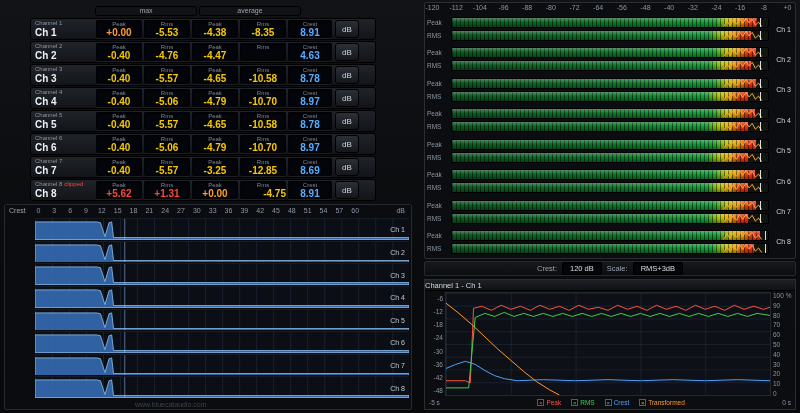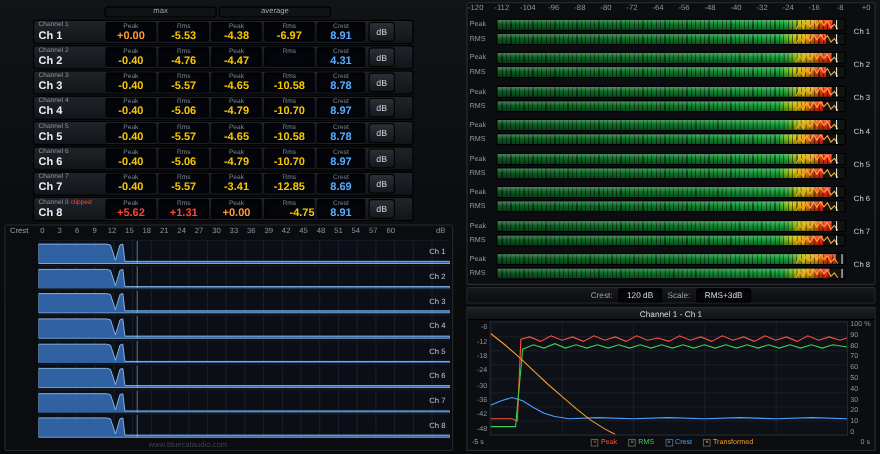--- a/index.html
+++ b/index.html
@@ -70,21 +70,21 @@
   .settings { position:absolute; left:424px; top:261px; width:372px; height:15px;
               background:linear-gradient(180deg,#16181c,#0c0d10); border:1px solid #26292e; border-radius:2px;
               display:flex; align-items:center; justify-content:center; gap:5px; font-size:7.5px; color:#97a1ab; }
   .set-val { background:#05060a; border:1px solid #000; border-radius:2px; padding:1px 7px; color:#d7dde3;
              box-shadow:inset 0 1px 2px #000; cursor:pointer; }
 
   
   .history { position:absolute; left:424px; top:279px; width:372px; height:131px;
              background:#0b0d10; border:1px solid #2a2e33; }
   .h-title { height:11px; background:linear-gradient(180deg,#1d2025,#101215); border-bottom:1px solid #000;
-             text-align:center; font-size:7.5px; color:#d2d9e0; line-height:11px; }
+             font-size:7.5px; color:#d2d9e0; line-height:11px; }
   .h-body { position:absolute; top:12px; left:2px; right:2px; bottom:13px; display:flex; }
   .h-yleft { width:18px; position:relative; }
   .h-yleft span { position:absolute; right:2px; transform:translateY(-50%); font-size:6.5px; color:#8b97a5; }
   .h-plot { flex:1; position:relative; background:#0d1016; border:1px solid #23272e;
             background-image:
               linear-gradient(90deg, rgba(70,90,120,.20) 1px, transparent 1px),
               linear-gradient(180deg, rgba(70,90,120,.20) 1px, transparent 1px);
             background-size:20% 100%, 100% 12.5%; }
   .h-plot svg { position:absolute; left:0; top:0; width:100%; height:100%; }
   .h-yright { width:22px; position:relative; }
@@ -123,21 +123,21 @@
         <div class="vcell">
           <div class="h">Rms</div>
           <div class="v" style="color: rgb(246, 200, 0);">-5.53</div>
         </div>
         <div class="vcell">
           <div class="h">Peak</div>
           <div class="v" style="color: rgb(246, 200, 0);">-4.38</div>
         </div>
         <div class="vcell">
           <div class="h">Rms</div>
-          <div class="v" style="color: rgb(246, 200, 0);">-6.97</div>
+          <div class="v" style="color: rgb(246, 200, 0);">-8.35</div>
         </div>
         <div class="vcell crest">
           <div class="h">Crest</div>
           <div class="v" style="color: rgb(85, 174, 255);">8.91</div>
         </div>
         <button class="db-btn">dB</button>
       </div>
         <div class="stat-row">
         <div class="ch-cell">
           <div class="ch-small">
@@ -156,21 +156,21 @@
         <div class="vcell">
           <div class="h">Peak</div>
           <div class="v" style="color: rgb(246, 200, 0);">-4.47</div>
         </div>
         <div class="vcell">
           <div class="h">Rms</div>
           <div class="v" style="color: rgb(246, 200, 0); margin-top: 33px;">-9.50</div>
         </div>
         <div class="vcell crest">
           <div class="h">Crest</div>
-          <div class="v" style="color: rgb(85, 174, 255);">4.31</div>
+          <div class="v" style="color: rgb(85, 174, 255);">4.63</div>
         </div>
         <button class="db-btn">dB</button>
       </div>
         <div class="stat-row">
         <div class="ch-cell">
           <div class="ch-small">
             <span>Channel 3</span><span class="flag"></span>
           </div>
           <div class="ch-name">Ch 3</div>
         </div>
@@ -293,21 +293,21 @@
         <div class="vcell">
           <div class="h">Peak</div>
           <div class="v" style="color: rgb(246, 200, 0);">-0.40</div>
         </div>
         <div class="vcell">
           <div class="h">Rms</div>
           <div class="v" style="color: rgb(246, 200, 0);">-5.57</div>
         </div>
         <div class="vcell">
           <div class="h">Peak</div>
-          <div class="v" style="color: rgb(246, 200, 0);">-3.41</div>
+          <div class="v" style="color: rgb(246, 200, 0);">-3.25</div>
         </div>
         <div class="vcell">
           <div class="h">Rms</div>
           <div class="v" style="color: rgb(246, 200, 0);">-12.85</div>
         </div>
         <div class="vcell crest">
           <div class="h">Crest</div>
           <div class="v" style="color: rgb(85, 174, 255);">8.69</div>
         </div>
         <button class="db-btn">dB</button>

